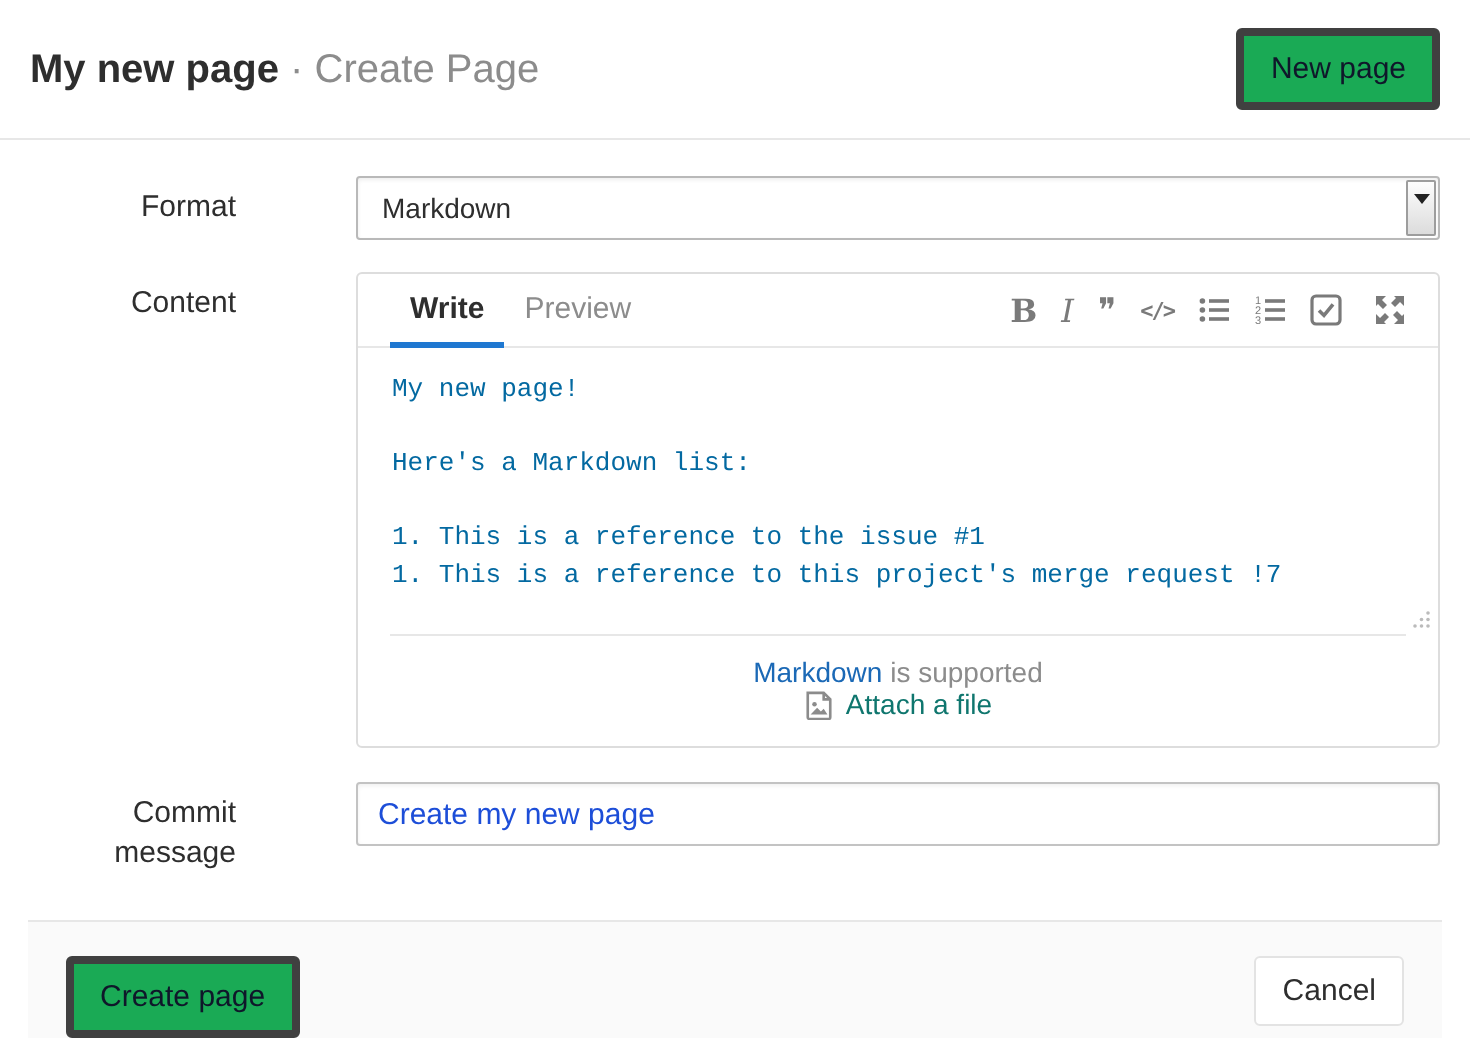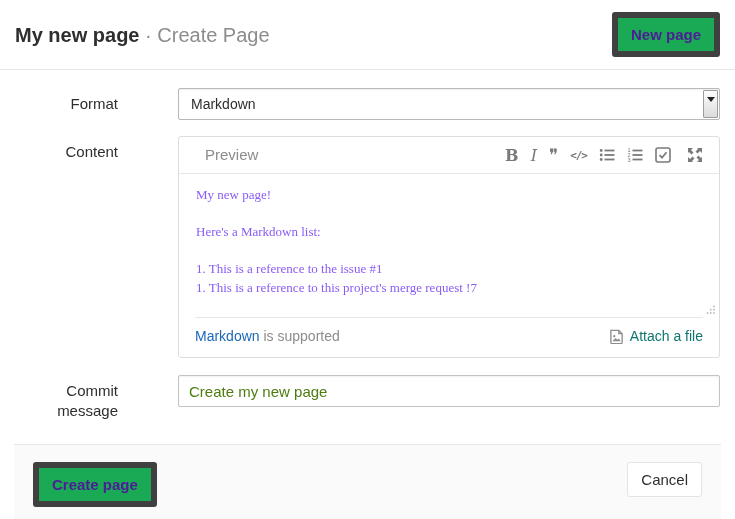--- a/index.html
+++ b/index.html
@@ -18,21 +18,21 @@
     height:70px; padding:0 15px; border-bottom:1px solid #e7e7e7;
   }
   .page-title { font-size:20px; line-height:1; white-space:nowrap; }
   .page-title .bold { font-weight:bold; color:#2e2e2e; }
   .page-title .sub  { color:#8c8c8c; font-weight:400; }
   .btn {
     display:inline-block; font-size:15px; line-height:1;
     padding:9px 13px; border-radius:3px; cursor:pointer;
     font-family:"Liberation Sans", sans-serif;
   }
-  .btn-green { background:#1aaa55; border:6px solid #404040; color:#4c1d95;font-weight:bold; }
+  .btn-green { background:#1aaa55; border:4px solid #404040; color:#0f172a; }
   .btn-cancel { background:#fff; border:1px solid #e3e3e3; color:#2e2e2e; }
 
   
   .form-area { padding:0 15px; }
   .form-row { display:flex; align-items:flex-start;gap:40px; }
   .row-format  { margin-top:18px; }
   .row-content { margin-top:16px; }
   .row-commit  { margin-top:17px; }
   .label-col {
     width:123px; padding-right:20px; text-align:right;
@@ -78,50 +78,50 @@
   .glyph-b { font-family:"DejaVu Serif", serif; font-weight:bold; font-size:16px; }
   .glyph-i { font-family:"DejaVu Serif", serif; font-style:italic; font-size:16px; }
   .glyph-q { font-size:17px; line-height:1; }
   .glyph-code { font-family:"DejaVu Sans Mono", monospace; font-size:11px; font-weight:bold; letter-spacing:-1px; }
   .icon-svg { display:block; }
   .ibtn-fullscreen { margin-left:4px; }
 
   .textarea-wrap { position:relative; }
   .md-textarea {
     display:block; width:100%; height:143px; border:0; outline:none; resize:none;
-    background:transparent; color:#8b5cf6;
-    font-family:Liberation Serif, serif; font-size:13px; line-height:18.5px;
+    background:transparent; color:#0369a1;
+    font-family:Liberation Mono, monospace; font-size:13px; line-height:18.5px;
     padding:12px 17px;
   }
   .resize-dots { position:absolute; right:3px; bottom:2px; pointer-events:none; }
 
   .md-footer {
     margin:0 16px; border-top:1px solid #e7e7e7;
     display:flex; align-items:center; justify-content:space-between;
-    padding:10px 0 13px; font-size:14px; color:#8c8c8c;
+    padding:10px 0 13px; font-size:14px; color:#8c8c8c;flex-direction:column;
   }
   .md-footer a { color:#1b69b6; }
   .attach { display:flex; align-items:center; gap:6px; cursor:pointer; color:#0f766e; }
 
   
   .help-block {
     margin:12px 0 0 123px; max-width:585px;
     font-size:15px; line-height:20px; color:#2e2e2e;
   }
   .help-block code {
     font-family:"DejaVu Sans Mono", monospace; font-size:12.5px;
     color:#c0341d; background:#fbeded; padding:2px 4px; border-radius:2px;
   }
   .help-block a { color:#1b69b6; }
 
   
   .text-input {
     width:100%; height:32px; border:1px solid #c3c3c3; border-radius:2px;
     box-shadow:inset 0 1px 2px rgba(0,0,0,.06);
-    padding:0 10px; font-size:15px; color:#4d7c0f;
+    padding:0 10px; font-size:15px; color:#1d4ed8;
     font-family:"Liberation Sans", sans-serif; outline:none; background:#fff;
   }
 
   
   .form-actions {
     margin:23px 14px 0; border-top:1px solid #e7e7e7; background:#fafafa;
     padding:17px 19px 18px; height:80px;
     display:flex; align-items:flex-start; justify-content:space-between;
   }
 </style>
@@ -150,20 +150,21 @@
       </div>
     </div>
   </div>
 
   <div class="form-row row-content">
     <div class="label-col">Content</div>
     <div class="input-col">
       <div class="md-area">
 
         <div class="md-toolbar">
+          <div class="tab active">Write</div>
           <div class="tab">Preview</div>
 
           <div class="md-icons">
             <span class="ibtn glyph-b">B</span>
             <span class="ibtn glyph-i">I</span>
             <span class="ibtn glyph-q">❞</span>
             <span class="ibtn glyph-code">&lt;/&gt;</span>
             <span class="ibtn">
               <svg class="icon-svg" width="16" height="16" viewBox="0 0 16 16">
                 <circle cx="2.2" cy="3.5" r="1.4" fill="#7a7a7a"></circle>

